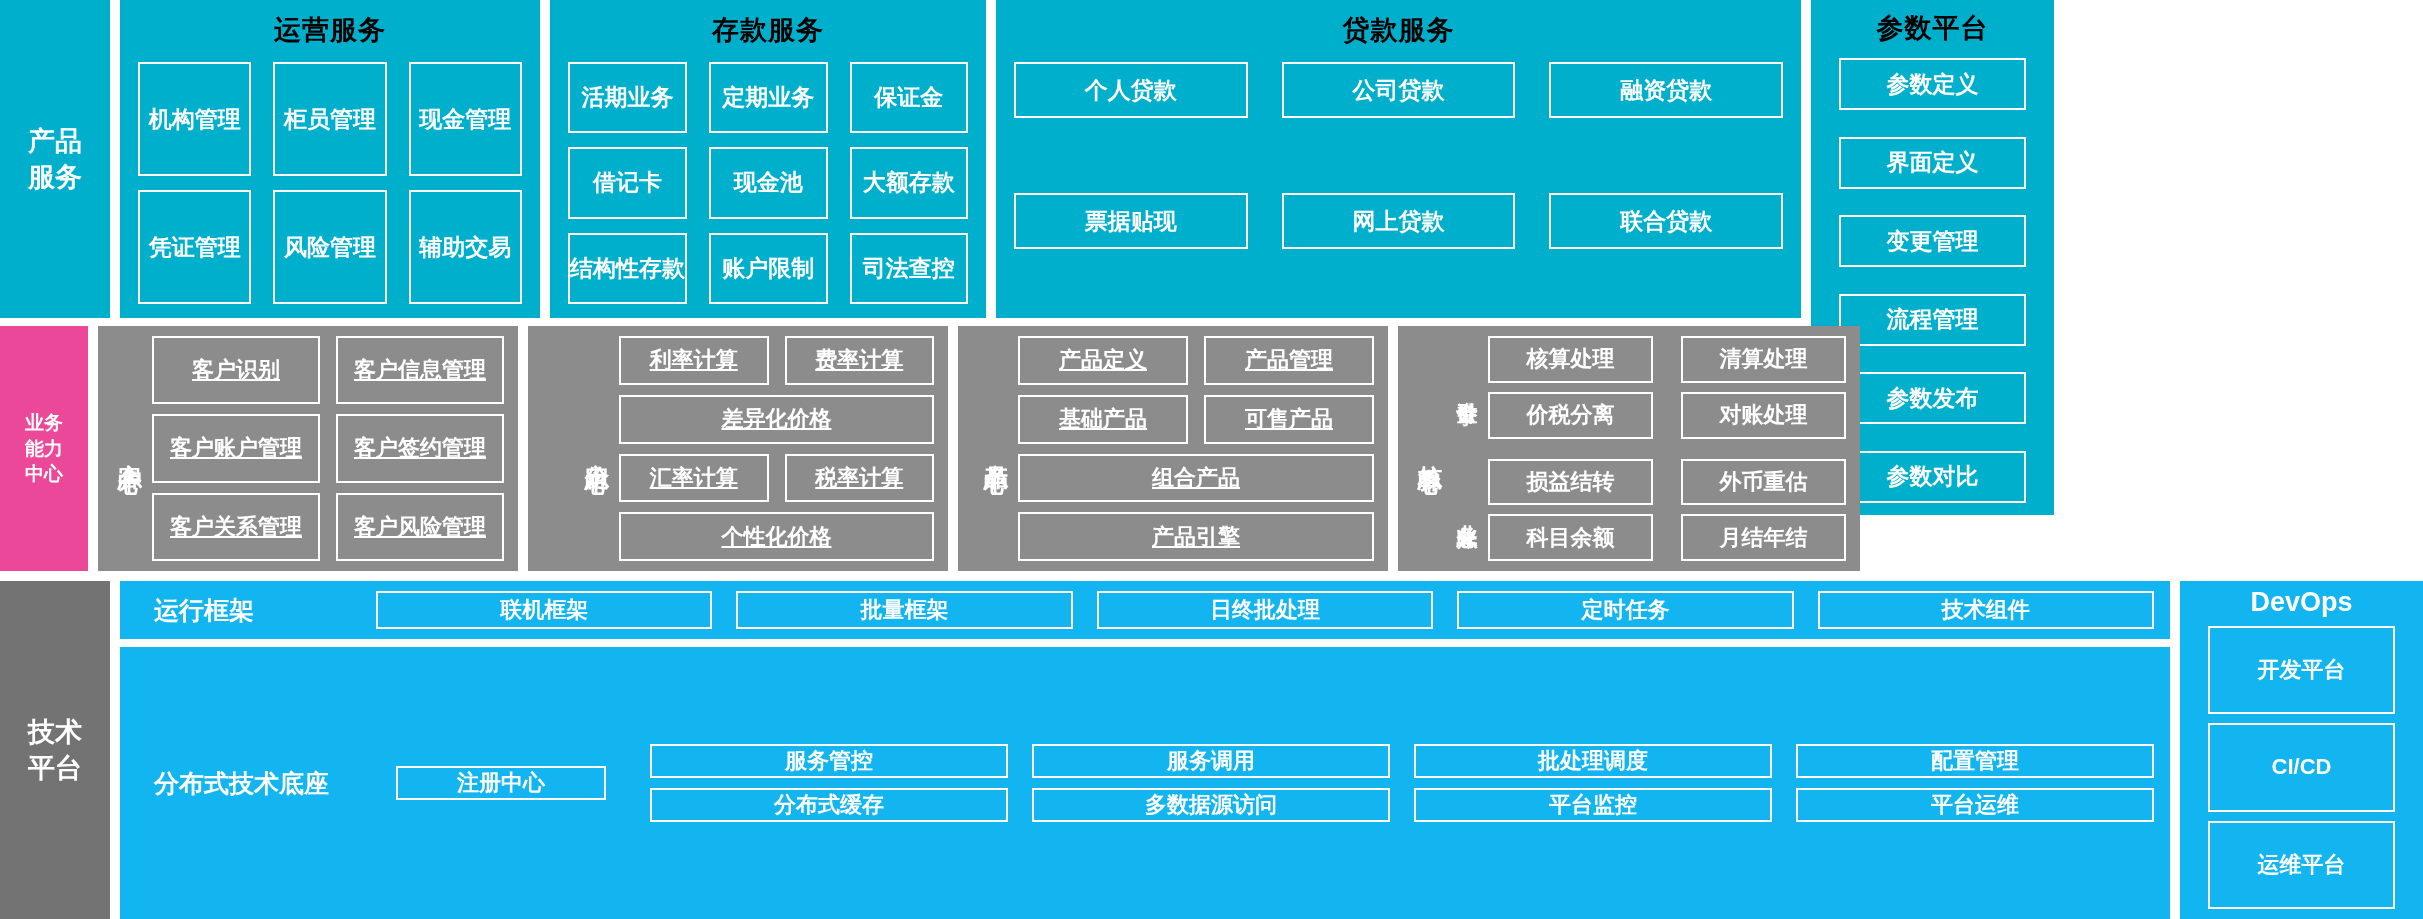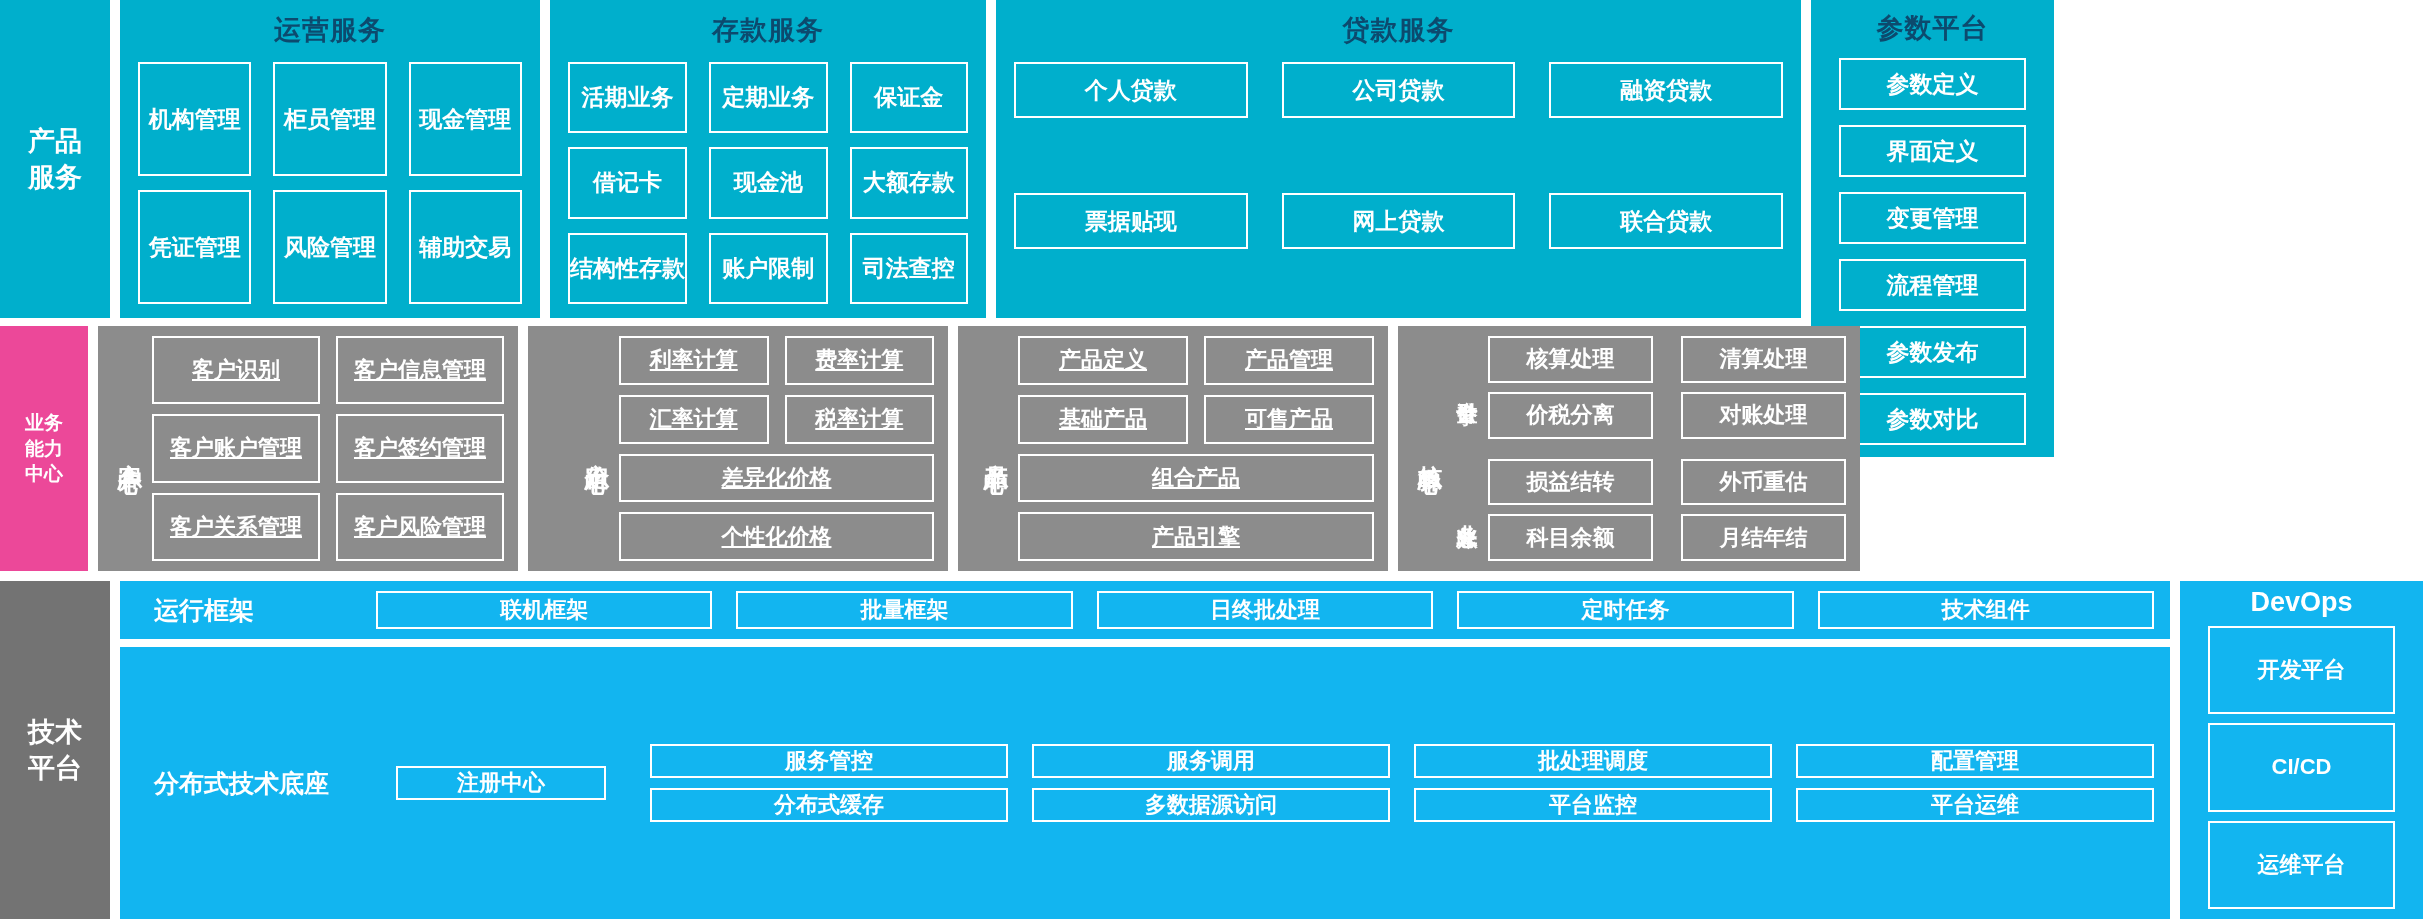--- a/index.html
+++ b/index.html
@@ -31,21 +31,21 @@
     text-align: center; line-height: 1.35;
   }
   .row1 .layer-label { width: 110px; font-size: 27px; }
 
   .svc-group {
     background: #00AFCC;
     padding: 12px 18px 14px 18px;
     display: flex; flex-direction: column;
   }
   .svc-title {
-    color: #0c4a6e; font-weight: bold; font-size: 27px;
+    color: #000000; font-weight: bold; font-size: 27px;
     text-align: center; margin-bottom: 14px; letter-spacing: 1px;
   }
   .svc-grid { display: grid; gap: 14px 22px; flex: 1; }
   .svc-grid .tile { font-size: 23px; }
 
   .grp-ops   { width: 420px; }
   .grp-dep   { width: 436px; }
   .grp-loan  { width: 805px; }
 
   .grp-ops   .svc-grid { grid-template-columns: repeat(3, 1fr); grid-template-rows: repeat(2, 1fr); }
@@ -179,21 +179,21 @@
       <div class="svc-grid">
         <div class="tile">个人贷款</div>
         <div class="tile">公司贷款</div>
         <div class="tile">融资贷款</div>
         <div class="tile">票据贴现</div>
         <div class="tile">网上贷款</div>
         <div class="tile">联合贷款</div>
       </div>
     </div>
 
-    <div class="right-col" style="height:457px;font-family:Liberation Serif, serif;">
+    <div class="right-col" style="height:515px;font-family:Liberation Serif, serif;">
       <div class="svc-title">参数平台</div>
       <div class="stack">
         <div class="tile">参数定义</div>
         <div class="tile">界面定义</div>
         <div class="tile">变更管理</div>
         <div class="tile">流程管理</div>
         <div class="tile">参数发布</div>
         <div class="tile">参数对比</div>
       </div>
     </div>
@@ -226,25 +226,25 @@
     </div>
 
     <div class="center-group grp-price">
       <div class="center-vlabel">定价中心</div>
       <div class="center-body">
         <div class="brow">
           <div class="tile">利率计算</div>
           <div class="tile">费率计算</div>
         </div>
         <div class="brow">
+          <div class="tile">差异化价格</div>
+        </div>
+        <div class="brow">
           <div class="tile">汇率计算</div>
           <div class="tile">税率计算</div>
-        </div>
-        <div class="brow">
-          <div class="tile">差异化价格</div>
         </div>
         <div class="brow">
           <div class="tile">个性化价格</div>
         </div>
       </div>
     </div>
 
     <div class="center-group grp-prod">
       <div class="center-vlabel">产品中心</div>
       <div class="center-body">

